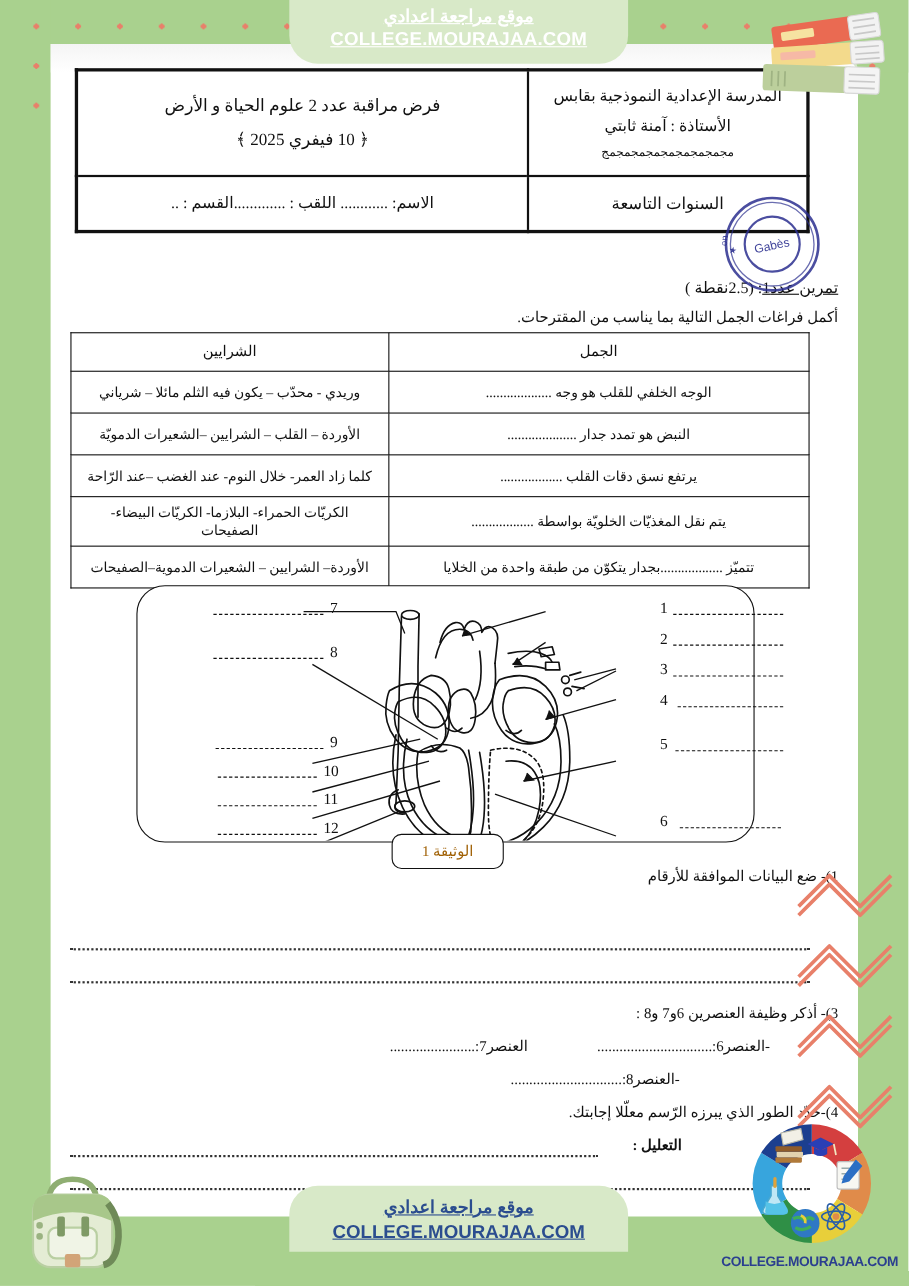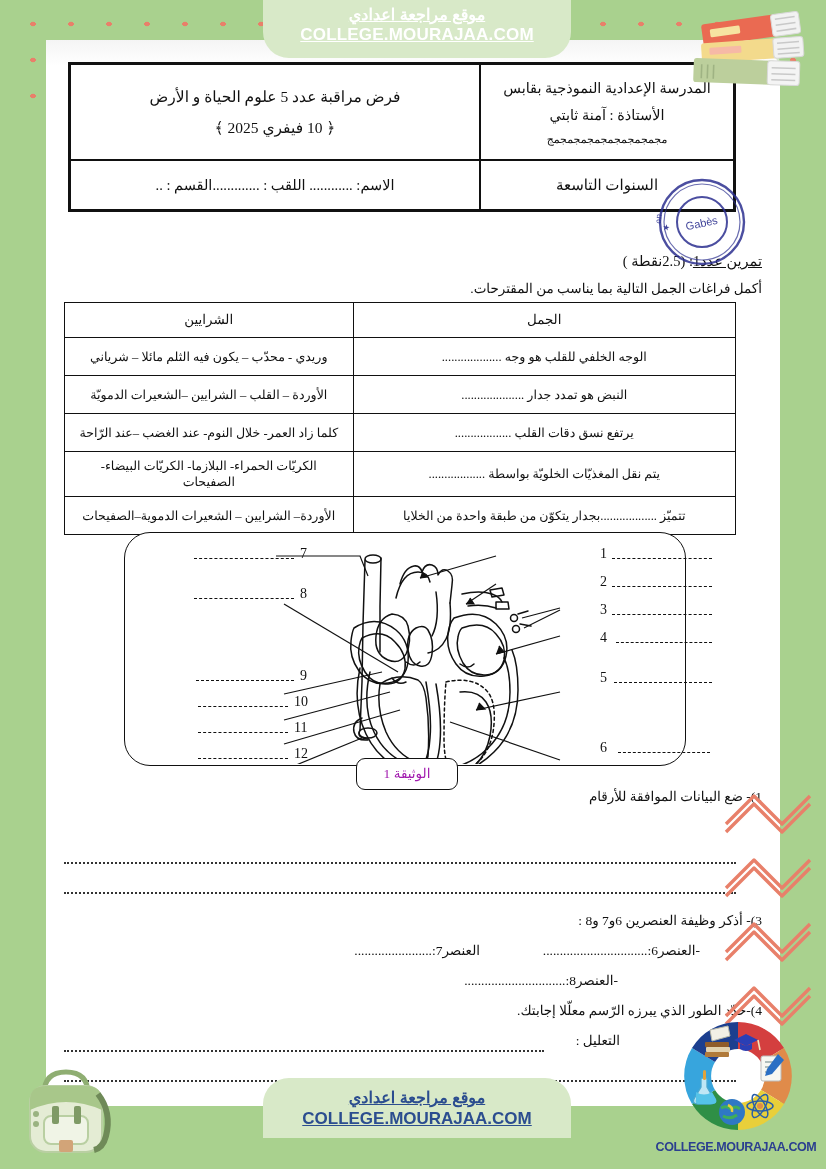--- a/index.html
+++ b/index.html
@@ -173,21 +173,21 @@
   .doc-caption {
     position: absolute;
     left: 310px; top: 718px;
     width: 100px; height: 30px;
     border: 1.4px solid #111;
     border-radius: 9px;
     background: #fff;
     text-align: center;
     line-height: 30px;
     font-size: 13.5px;
-    color: #a21caf;
+    color: #a16207;
   }
 
   .heart-svg { position: absolute; left: 78px; top: 492px; }
 
   
   .lbl {
     position: absolute;
     font-size: 14px;
     color: #111;
     font-family: "Liberation Serif", serif;
@@ -291,21 +291,21 @@
 
     <table class="hdr-table">
       <tbody>
           <tr>
         <td class="cell-school">
           <div>المدرسة الإعدادية النموذجية  بقابس</div>
           <div>الأستاذة : آمنة ثابتي</div>
           <div class="squiggle">مجمجمجمجمجمجمجمجمج</div>
         </td>
         <td class="cell-title">
-          <div>فرض مراقبة عدد 5  علوم الحياة و الأرض</div>
+          <div>فرض مراقبة عدد 2  علوم الحياة و الأرض</div>
           <div class="date-line">﴿ 10 فيفري  2025 ﴾</div>
         </td>
       </tr>
       <tr>
         <td class="cell-year">السنوات التاسعة</td>
         <td class="cell-ident">الاسم: ............ اللقب : .............القسم : ..</td>
       </tr>
     </tbody>
       </table>
 
@@ -483,21 +483,21 @@
     <div class="ex-sub" style="right:18px; top:872px;">
       <span>3)</span><span>- أذكر وظيفة العنصرين 6و7 و8 :</span>
     </div>
     <div class="ex-sub" style="right:80px; top:902px;">-العنصر6:...............................</div>
     <div class="ex-sub" style="right:300px; top:902px;">العنصر7:.......................</div>
     <div class="ex-sub" style="right:162px; top:932px;">-العنصر8:..............................</div>
 
     <div class="ex-sub" style="right:18px; top:962px;">
       <span>4)</span><span>-حدّد الطور الذي يبرزه الرّسم معلّلا إجابتك.</span>
     </div>
-    <div class="ex-sub" style="right:160px; top:992px;">التعليل :</div>
+    <div class="ex-sub" style="right:160px; top:992px;font-weight:bold;">التعليل :</div>
     <div class="dotline" style="left:18px; top:1010px; width:480px;"></div>
     <div class="dotline" style="left:18px; top:1040px; width:672px;"></div>
 
   </div>
 
   <svg class="chevrons" width="100" height="262" viewBox="0 0 100 262">
     <g fill="none" stroke="#e8806a" stroke-width="3.4" stroke-linejoin="round">
       <path d="M2 42 L30 14 L58 42 L86 14"></path>
       <path d="M2 50 L30 22 L58 50 L86 22"></path>
       <path d="M2 106 L30 78 L58 106 L86 78"></path>

